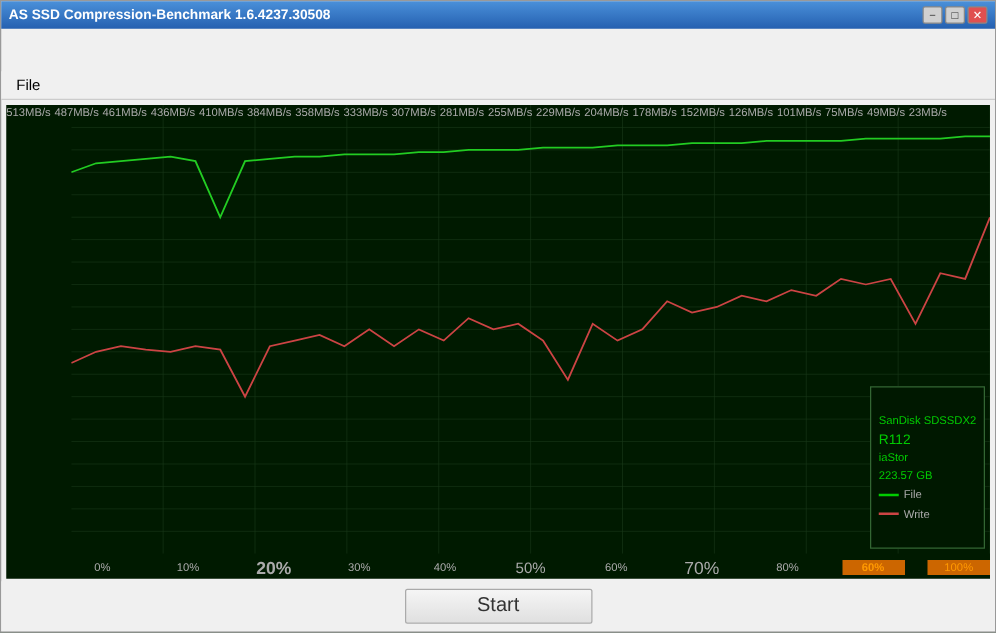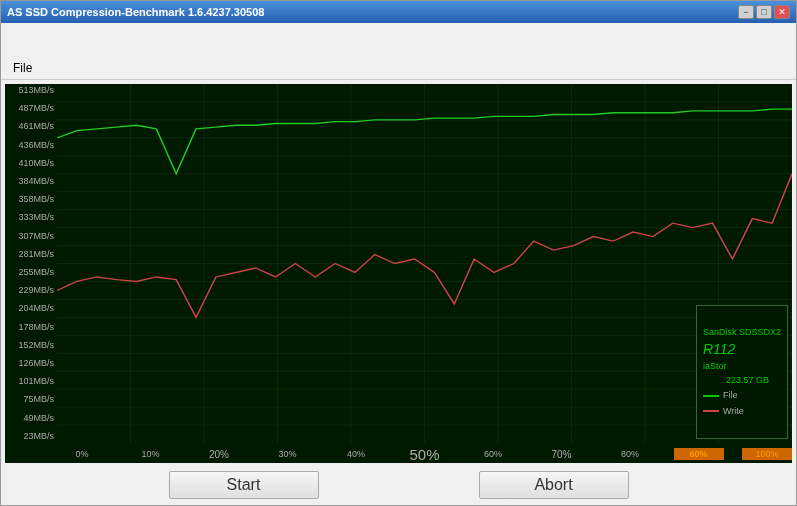--- a/index.html
+++ b/index.html
@@ -277,21 +277,21 @@
             640,160
             660,155
             680,195
             700,150
             720,155
             740,100
           "></polyline>
       </svg>
     </div>
 
-    <div style="position:absolute;left:0;top:0;bottom:20px;width:52px;display:flex;flex-direction:column;justify-content:space-between;padding:2px 0;">
+    <div style="position:absolute;left:0;top:0;bottom:20px;width:52px;display:flex;flex-direction:row;justify-content:space-between;padding:2px 0;">
       <span class="y-label">513MB/s</span>
       <span class="y-label">487MB/s</span>
       <span class="y-label">461MB/s</span>
       <span class="y-label">436MB/s</span>
       <span class="y-label">410MB/s</span>
       <span class="y-label">384MB/s</span>
       <span class="y-label">358MB/s</span>
       <span class="y-label">333MB/s</span>
       <span class="y-label">307MB/s</span>
       <span class="y-label">281MB/s</span>
@@ -303,44 +303,43 @@
       <span class="y-label">126MB/s</span>
       <span class="y-label">101MB/s</span>
       <span class="y-label">75MB/s</span>
       <span class="y-label">49MB/s</span>
       <span class="y-label">23MB/s</span>
     </div>
 
     <div style="position:absolute;bottom:0;left:52px;right:0;height:18px;display:flex;justify-content:space-between;align-items:center;">
       <span style="color:#aaa;font-size:9px;width:50px;text-align:center;">0%</span>
       <span style="color:#aaa;font-size:9px;width:50px;text-align:center;">10%</span>
-      <span style="color:#aaa;font-size:10px;width:50px;text-align:center;">20%</span>
+      <span style="color:#aaa;font-size:14px;width:50px;text-align:center;font-weight:bold;">20%</span>
       <span style="color:#aaa;font-size:9px;width:50px;text-align:center;">30%</span>
       <span style="color:#aaa;font-size:9px;width:50px;text-align:center;">40%</span>
-      <span style="color:#aaa;font-size:15px;width:50px;text-align:center;">50%</span>
+      <span style="color:#aaa;font-size:12px;width:50px;text-align:center;">50%</span>
       <span style="color:#aaa;font-size:9px;width:50px;text-align:center;">60%</span>
-      <span style="color:#aaa;font-size:10px;width:50px;text-align:center;">70%</span>
+      <span style="color:#aaa;font-size:14px;width:50px;text-align:center;">70%</span>
       <span style="color:#aaa;font-size:9px;width:50px;text-align:center;">80%</span>
       <span style="color:#ff9900;font-size:9px;font-weight:bold;width:50px;text-align:center;background:#cc6600;padding:1px 2px;">60%</span>
       <span style="color:#ff9900;font-size:9px;font-weight:normal;width:50px;text-align:center;background:#cc6600;padding:1px 2px;">100%</span>
     </div>
 
     <div class="legend-box">
       <div style="color:#00cc00;font-size:9px;">SanDisk SDSSDX2</div>
-      <div style="color:#00cc00;font-size:14px;font-style:italic;">R112</div>
+      <div style="color:#00cc00;font-size:11px;">R112</div>
       <div style="color:#00cc00;font-size:9px;">iaStor</div>
-      <div style="color:#00cc00;font-size:9px;margin-left:23px;">223.57 GB</div>
+      <div style="color:#00cc00;font-size:9px;">223.57 GB</div>
       <div class="legend-row">
         <div class="legend-line read"></div>
         <span>File</span>
       </div>
       <div class="legend-row">
         <div class="legend-line write"></div>
         <span>Write</span>
       </div>
     </div>
   </div>
 
   <div class="button-bar">
     <button class="bench-btn">Start</button>
-    <button class="bench-btn">Abort</button>
   </div>
 </div>
 
 </body></html>

